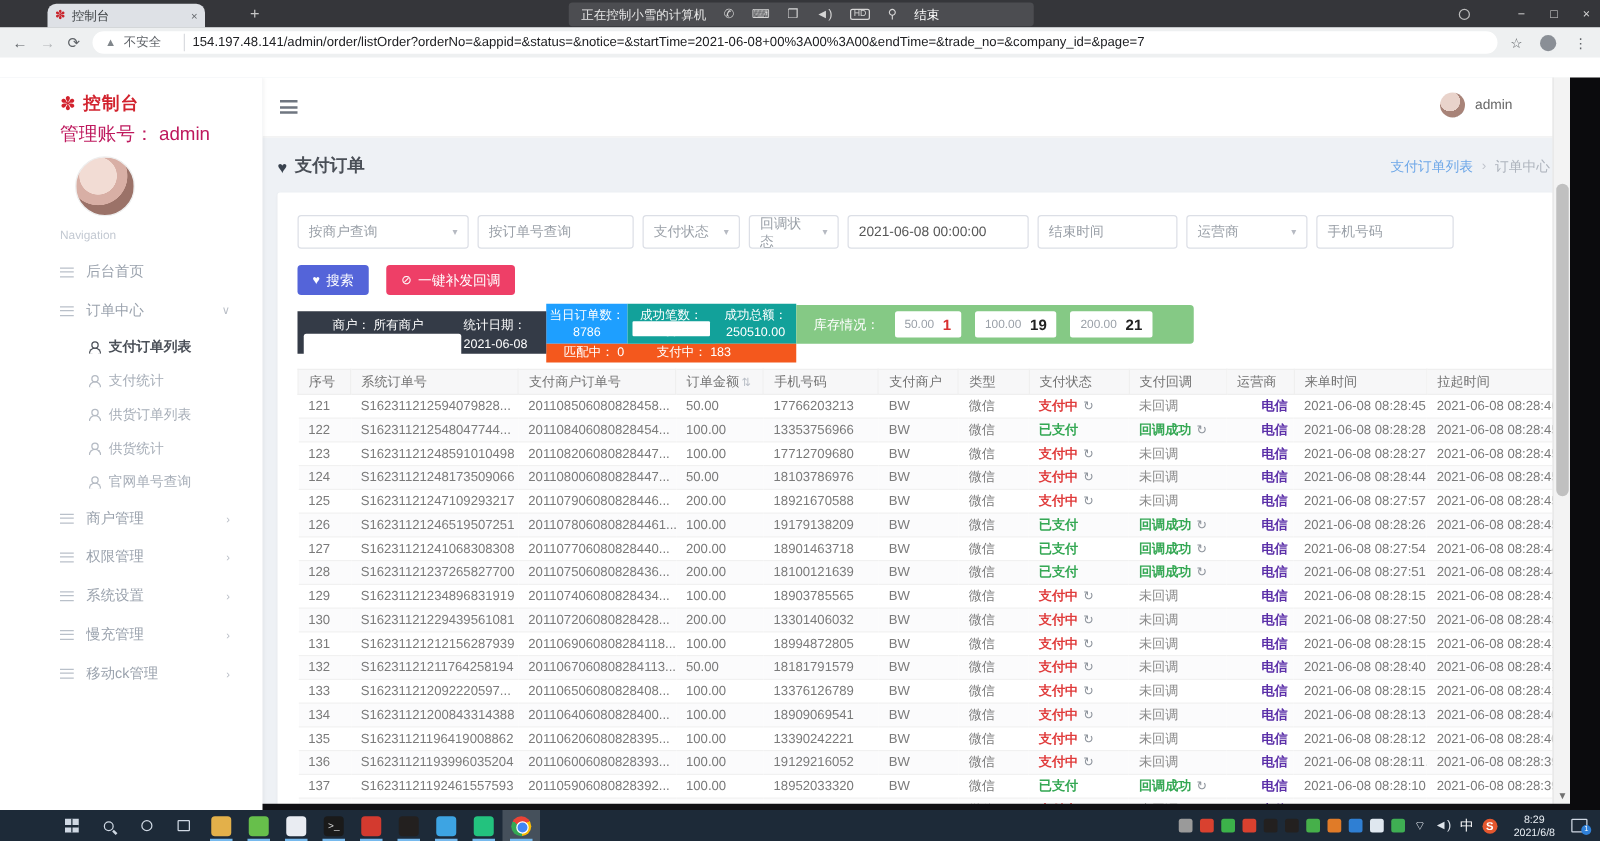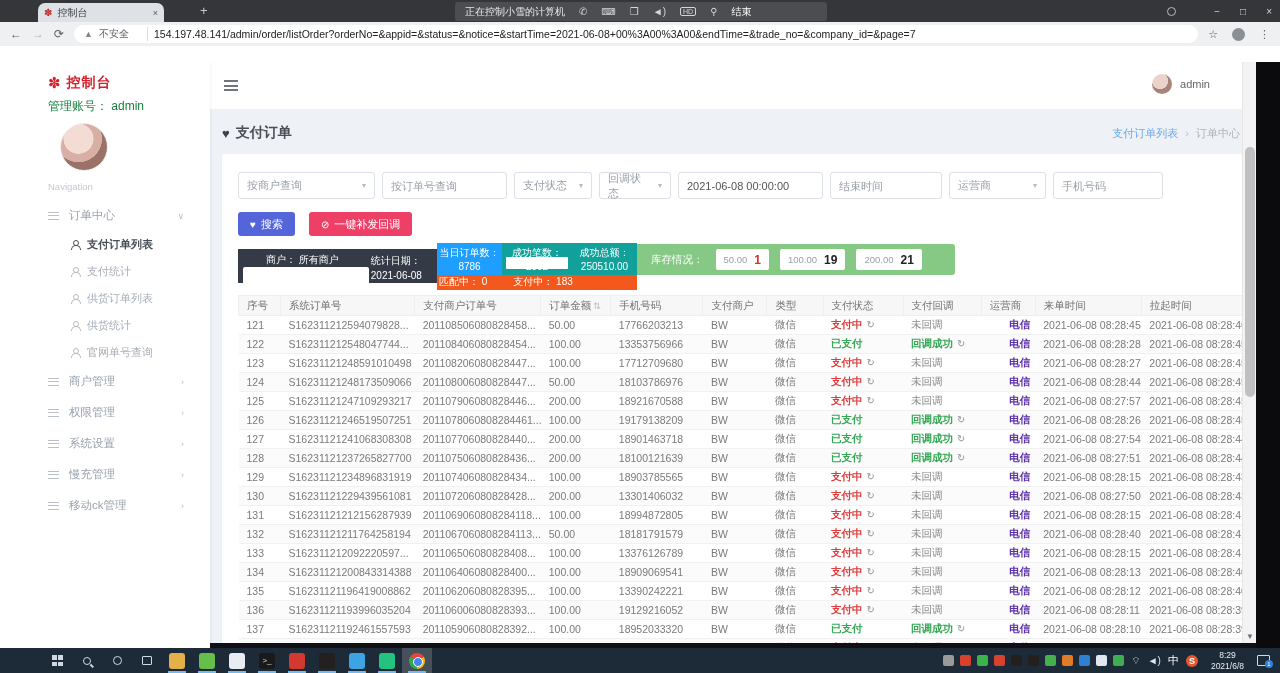--- a/index.html
+++ b/index.html
@@ -41,21 +41,21 @@
 
   
   .viewport { position:absolute; top:62px; left:0; width:1256px; height:586px; background:#eef1f5; overflow:hidden; }
   .black-strip-right { position:absolute; top:62px; right:0; width:24px; height:611px; background:#0b0b0d; }
   .black-strip-bottom { position:absolute; top:643px; left:0; width:1256px; height:5px; background:#101014; }
 
   .sidebar { position:absolute; left:0; top:0; width:210px; height:586px; background:#fff; box-shadow:1px 0 3px rgba(0,0,0,.05); padding-left:48px; z-index:2; }
   .logo-row { display:flex; align-items:center; gap:6px; padding-top:12px; }
   .logo-ic { color:#d2232e; font-size:15px; }
   .logo-text { color:#d2232e; font-size:14px; font-weight:bold; letter-spacing:1px; }
-  .account-row { margin-top:6px; color:#15803d; font-size:12px; }
+  .account-row { margin-top:6px; color:#be185d; font-size:15px; }
   .side-avatar { margin:8px 0 0 12px; width:48px; height:48px; border-radius:50%; background:radial-gradient(circle at 38% 32%, #f2dcd4 0 35%, #d8aFA5 36% 55%, #9b7268 56% 80%, #6e4f49 81%); border:1px solid #eee; }
   .nav-label { margin-top:10px; color:#c3c9d2; font-size:9.5px; }
   .nav-list { margin-top:8px; }
   .nav-item { height:31px; display:flex; align-items:center; gap:10px; color:#9aa2ad; cursor:pointer; padding-right:26px; }
   .nav-item .bars { flex:0 0 auto; }
   .nav-item .lbl { flex:1; font-size:11.5px; }
   .nav-arrow { color:#b9bec6; font-size:9px; }
   .bars { display:inline-block; width:11px; height:8px; border-top:1.5px solid #b9c0c9; border-bottom:1.5px solid #b9c0c9; position:relative; }
   .bars::after { content:""; position:absolute; left:0; right:0; top:2px; height:1.5px; background:#b9c0c9; }
   .nav-sub { }
@@ -106,21 +106,21 @@
   .st-dark .m-lbl { margin-left:28px; }
   .st-dark .d-lbl { margin-left:32px; line-height:1.5; }
   .st-dark .m-input { position:absolute; left:5px; top:18px; width:126px; height:20px; background:#fff; border-radius:2px; }
   .st-mid { width:200px; flex:0 0 auto; display:flex; flex-direction:column; }
   .st-mid-top { flex:1; display:flex; }
   .blk { color:#fff; font-size:10px; text-align:center; padding-top:3px; line-height:1.45; }
   .blk-blue { width:65px; background:#1e9fff; }
   .blk-teal1 { width:70px; background:#12a19a; position:relative; }
   .blk-teal1 .s-input { position:absolute; left:4px; top:14px; width:62px; height:12px; background:#fff; border-radius:1px; }
   .blk-teal2 { width:65px; background:#12a19a; }
-  .st-orange { height:15px; background:#f4581d; color:#fff; font-size:10px; display:flex; gap:26px; padding-left:2px; align-items:center; }
+  .st-orange { height:15px; background:#f4581d; color:#fff; font-size:10px; display:flex; gap:26px; padding-left:14px; align-items:center; }
   .st-green { width:318px; flex:0 0 auto; background:#85c985; border-radius:0 3px 3px 0; display:flex; align-items:center; gap:12px; padding-left:14px; height:31px; align-self:flex-start; }
   .st-green .g-lbl { color:#fff; font-size:10.5px; }
   .stock-box { background:#fff; border-radius:2px; height:21px; display:flex; align-items:center; gap:7px; padding:0 8px; }
   .stock-box .price { color:#9aa0a8; font-size:9.5px; }
   .stock-box .cnt { color:#222; font-size:12px; font-weight:bold; }
   .stock-box .cnt.red { color:#d8302f; }
 
   .tablewrap { margin-top:7px; }
   table { border-collapse:collapse; table-layout:fixed; width:1010px; }
   thead th { background:#f7f7f8; color:#737373; font-weight:normal; font-size:10.5px; text-align:left; padding:0 8px; height:20px; border:1px solid #efefef; white-space:nowrap; overflow:hidden; }
@@ -219,20 +219,24 @@
       <div class="logo-row">
         <span class="logo-ic">✽</span>
         <span class="logo-text">控制台</span>
       </div>
       <div class="account-row">管理账号：  admin</div>
       <div class="side-avatar"></div>
       <div class="nav-label">Navigation</div>
       <div class="nav-list">
           <div class="nav-item">
             <span class="bars"></span>
+            <span class="lbl">后台首页</span>
+          </div>
+          <div class="nav-item">
+            <span class="bars"></span>
             <span class="lbl">订单中心</span>
             <span class="nav-arrow">∨</span>
           </div>
           <div class="nav-sub">
             <div class="sub-item active">
               <span class="p-ic"></span>
               <span class="lbl">支付订单列表</span>
             </div>
             <div class="sub-item">
               <span class="p-ic"></span>

